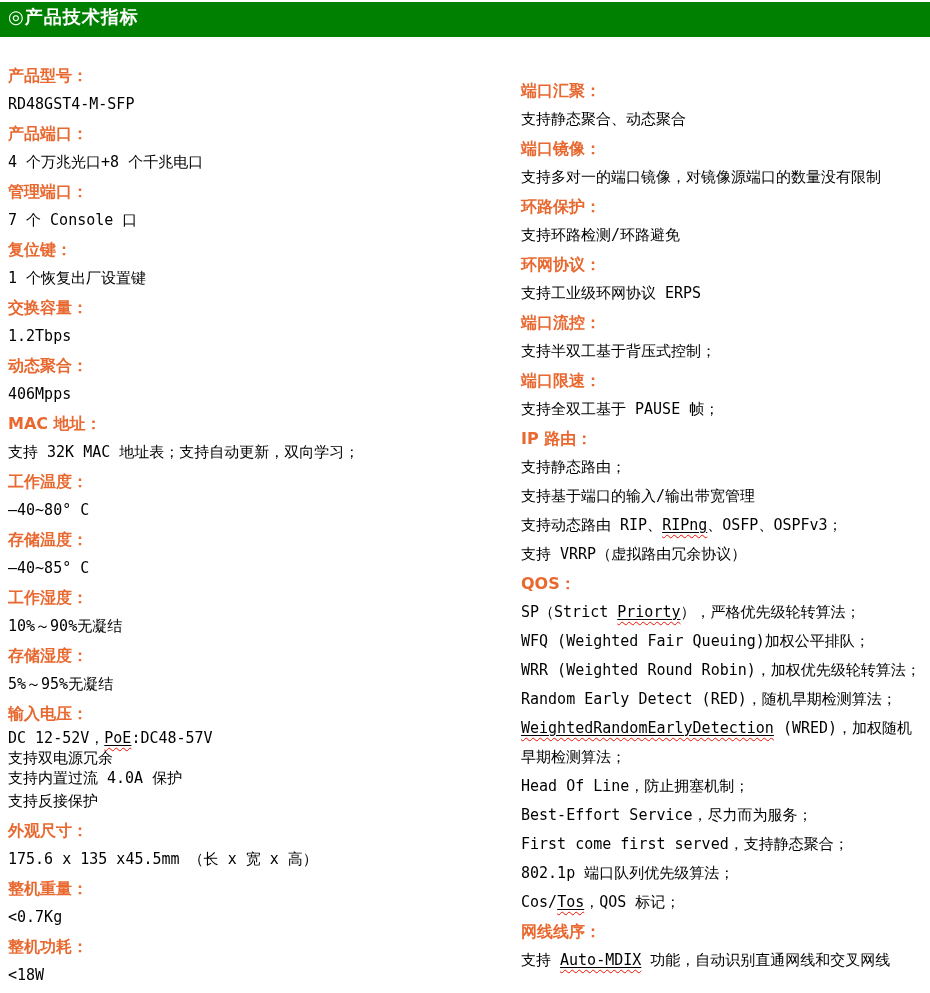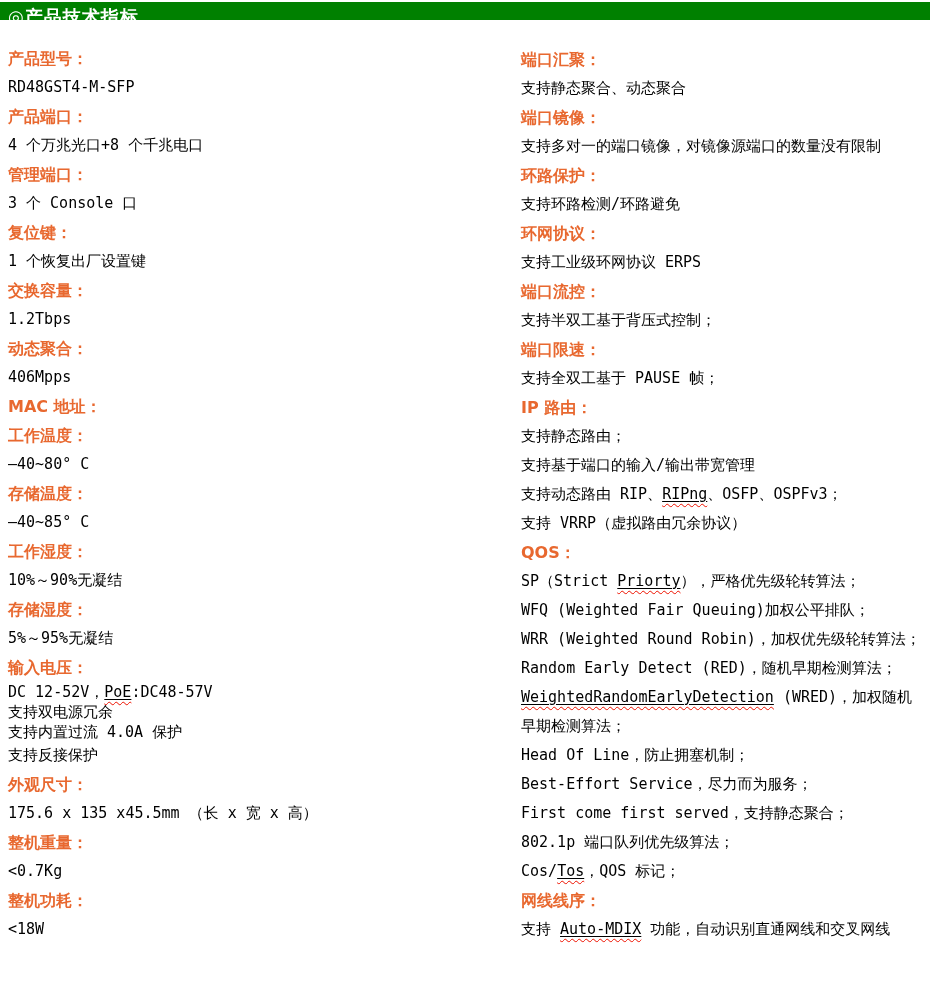--- a/index.html
+++ b/index.html
@@ -8,21 +8,21 @@
     background: #ffffff;
   }
   body {
     width: 930px;
     min-height: 993px;
     font-family: "DejaVu Sans", sans-serif;
     color: #000;
   }
   .header-bar {
     margin-top: 2px;
-    height: 18px;
+    height: 35px;
     line-height: 29px;
     background: var(--header-bg, #008000);
     color: var(--header-text, #ffffff);
     font-size: 18px;
     font-weight: bold;
     padding: 0 0 0 8px;
     letter-spacing: 1px;
     font-family: "DejaVu Sans", sans-serif;
   }
   .content {
@@ -89,36 +89,37 @@
       <div class="spec-item">
         <p class="spec-label">产品型号：</p>
         <p class="spec-value">RD48GST4-M-SFP</p>
       </div>
       <div class="spec-item">
         <p class="spec-label">产品端口：</p>
         <p class="spec-value">4 个万兆光口+8 个千兆电口</p>
       </div>
       <div class="spec-item">
         <p class="spec-label">管理端口：</p>
-        <p class="spec-value">3 个 Console 口</p>
+        <p class="spec-value">7 个 Console 口</p>
       </div>
       <div class="spec-item">
         <p class="spec-label">复位键：</p>
         <p class="spec-value">1 个恢复出厂设置键</p>
       </div>
       <div class="spec-item">
         <p class="spec-label">交换容量：</p>
         <p class="spec-value">1.2Tbps</p>
       </div>
       <div class="spec-item">
         <p class="spec-label">动态聚合：</p>
         <p class="spec-value">406Mpps</p>
       </div>
       <div class="spec-item">
         <p class="spec-label">MAC 地址：</p>
+        <p class="spec-value">支持 32K MAC 地址表；支持自动更新，双向学习；</p>
       </div>
       <div class="spec-item">
         <p class="spec-label">工作温度：</p>
         <p class="spec-value">—40~80° C</p>
       </div>
       <div class="spec-item">
         <p class="spec-label">存储温度：</p>
         <p class="spec-value">—40~85° C</p>
       </div>
       <div class="spec-item">

